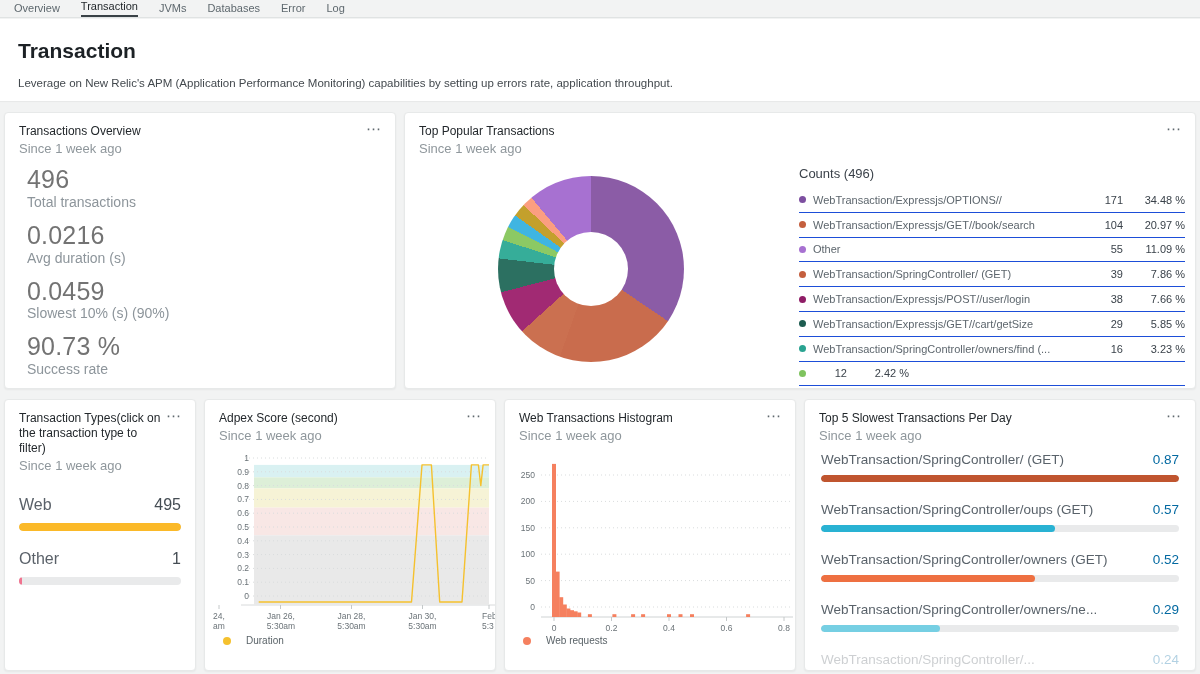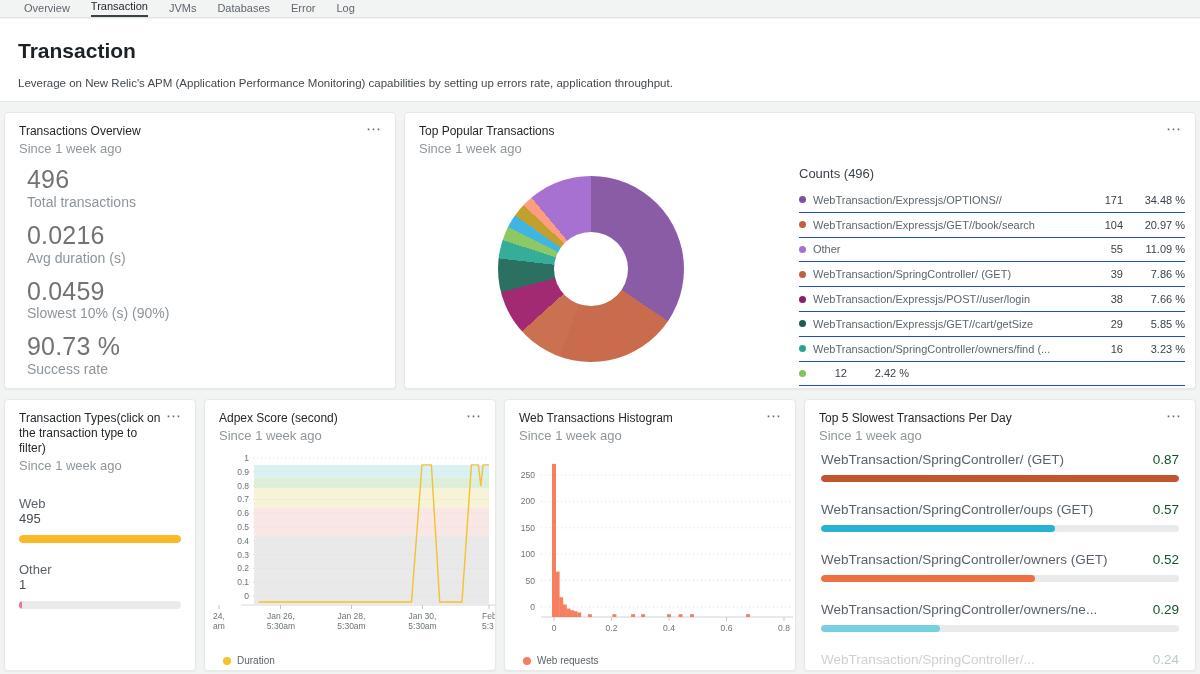--- a/index.html
+++ b/index.html
@@ -7,21 +7,21 @@
   body {
     background:#f2f3f3;
     font-family:"Liberation Sans", sans-serif;
     position:relative;
     overflow:hidden;
     color:#23282c;
   }
   
   .tabbar{
     position:absolute; top:0; left:0; width:1200px; height:18px;
-    display:flex; align-items:flex-end; gap:21px; padding-left:24px;
+    display:flex; align-items:flex-end; gap:21px; padding-left:14px;
     border-bottom:1px solid #e0e3e3; background:#f2f3f3; z-index:5;
   }
   .tab{ font-size:11px; color:#5e686e; padding-bottom:3px; cursor:pointer; white-space:nowrap;}
   .tab.active{ color:#1f2428; border-bottom:2px solid #39414 6;}
   .tab.active{ border-bottom:2px solid #394146; }
   
   .header{
     position:absolute; top:19px; left:0; width:1200px; height:82px;
     background:#ffffff; box-shadow:0 1px 1px rgba(0,0,0,0.04);
   }
@@ -57,33 +57,33 @@
   .legend-title{ font-size:13px; color:#3b424a; margin-bottom:7px;}
   .legend-rows{ height:205px; overflow:hidden;}
   .legend-row{ display:flex; align-items:center; height:24.8px; border-bottom:1px solid #1d4ed8; font-size:11px; cursor:pointer;}
   .legend-dot{ width:7px; height:7px; border-radius:50%; margin-right:7px; flex:none;}
   .legend-name{ flex:1; color:#5d666d; white-space:nowrap; overflow:hidden; padding-right:8px;}
   .legend-count{ width:34px; text-align:right; color:#3a424a;}
   .legend-pct{ width:62px; text-align:right; color:#3a424a;}
   
   .types-rows{ position:absolute; left:14px; right:14px; top:96px;}
   .type-row{ margin-bottom:19px; cursor:pointer;}
-  .type-line{ display:flex; justify-content:center; font-size:13px; color:#5a6169; margin-bottom:9px;flex-direction:column;}
+  .type-line{ display:flex; justify-content:space-between; font-size:16px; color:#5a6169; margin-bottom:9px;}
   .type-val{ color:#454d54; }
   .bar-track{ background:#e9eaeb; height:8px; border-radius:4px; position:relative; overflow:hidden;}
   .bar-fill{ position:absolute; left:0; top:0; bottom:0; border-radius:4px;}
   
   .chart-svg{ position:absolute; left:0; top:0; }
-  .chart-legend{ position:absolute; left:18px; bottom:4px; display:flex; align-items:center; font-size:10px; color:#5a6368;}
+  .chart-legend{ position:absolute; left:18px; bottom:24px; display:flex; align-items:center; font-size:10px; color:#5a6368;gap:9px;}
   .chart-legend .legend-dot{ width:8px; height:8px; margin-right:6px;}
   
   .top5-rows{ position:absolute; left:16px; right:16px; top:52px;}
   .top5-row{ margin-bottom:20px; }
   .top5-line{ display:flex; justify-content:space-between; font-size:13.5px; color:#59626a; margin-bottom:8px;}
-  .top5-val{ color:#14532d;}
+  .top5-val{ color:#0369a1;}
   .top5-track{ height:7px; border-radius:3.5px;}
   .top5-row.partial{ opacity:.3; }
 </style>
 </head>
 <body>
 
 <div class="tabbar" id="tabbar">
     <div class="tab">Overview</div>
     <div class="tab active">Transaction</div>
     <div class="tab">JVMs</div>

